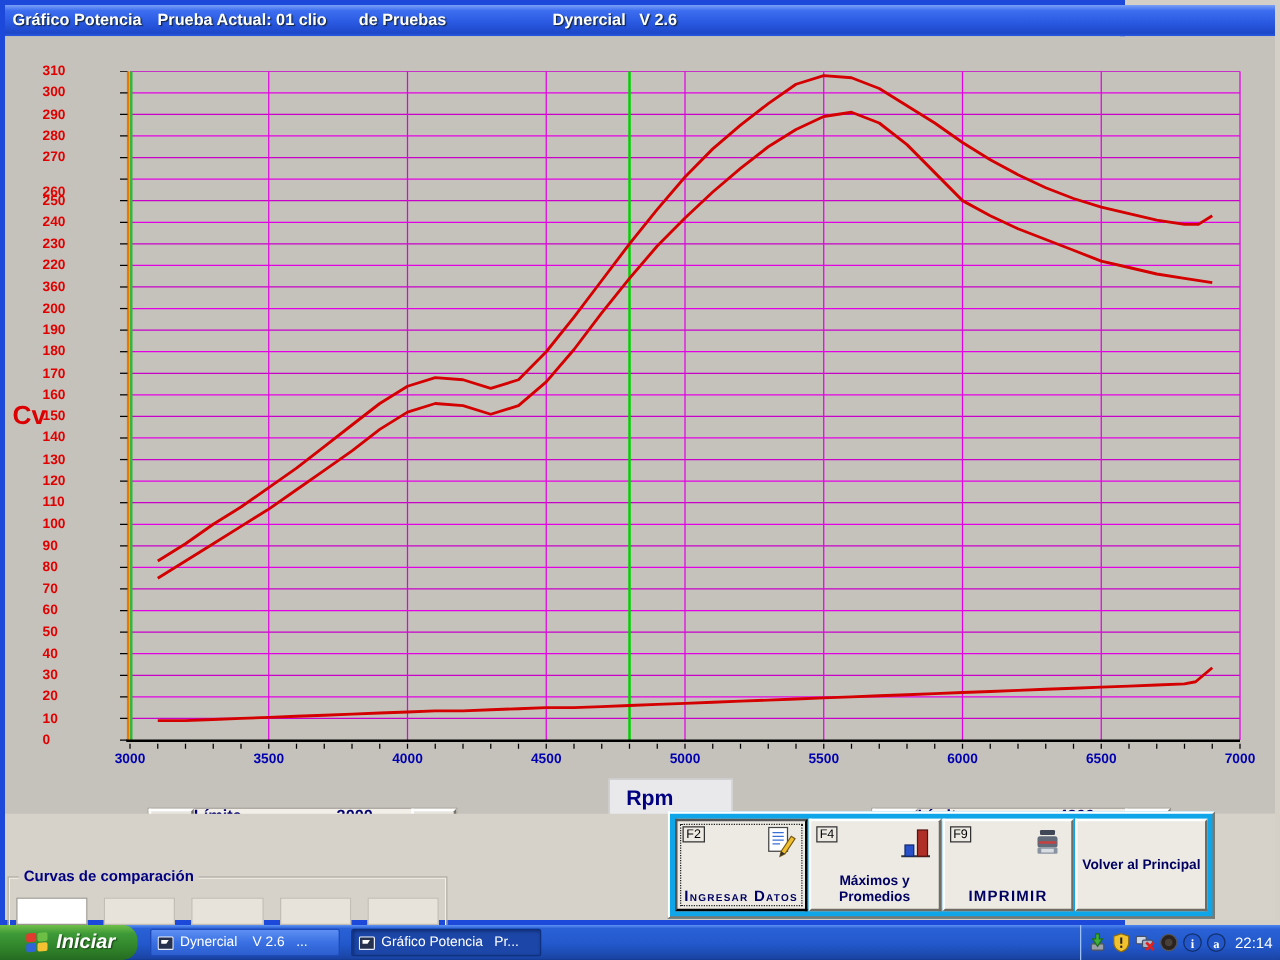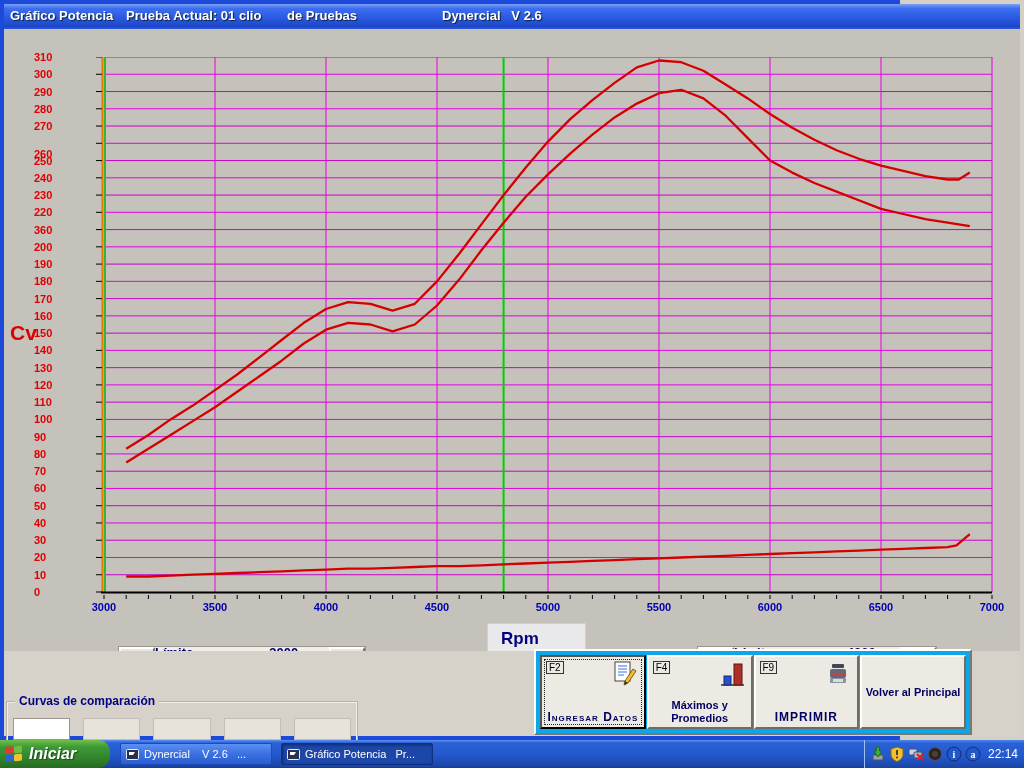--- a/index.html
+++ b/index.html
@@ -64,21 +64,21 @@
                   color:#000060; font-size:11px; font-weight:bold; line-height:1.12; }
   .tool-caption.smallcaps { font-variant:small-caps; letter-spacing:1px; font-size:12px; }
   .tool-caption.center-v { top:0; bottom:0; display:flex; align-items:center; justify-content:center; }
 
   
   .taskbar { position:absolute; left:0; top:740px; width:1024px; height:28px;
              background:linear-gradient(180deg,#5e92f2 0%,#2a61d6 10%,#2258cb 55%,#1a44a4 95%,#123a92 100%); }
   .start-btn { position:absolute; left:0; top:0; width:110px; height:28px;
                background:linear-gradient(180deg,#71bf49 0%,#3d9a37 25%,#2f8129 70%,#256b21 100%);
                border-radius:0 12px 12px 0; box-shadow:1px 0 3px #0a2a0a inset 0 0 0 0;
-               display:flex; align-items:center; gap:6px; padding-left:4px;
+               display:flex; align-items:center; gap:6px; padding-left:20px;
                color:#fff; font-size:16px; font-weight:bold; font-style:italic; text-shadow:1px 1px 1px #1c4a18; }
   .task-btn { position:absolute; top:3px; height:22px; width:152px; border-radius:2px;
               display:flex; align-items:center; gap:5px; padding-left:5px;
               color:#fff; font-size:11px; white-space:pre; }
   .task-btn.inactive { background:linear-gradient(180deg,#5c90f4 0%,#3a70e2 50%,#2c5ecf 100%);
                        border:1px solid #1d4ab8; }
   .task-btn.active { background:linear-gradient(180deg,#16securi 0%); background:#1c47a8;
                      box-shadow:inset 1px 1px 3px #0e2a6e; border:1px solid #0f307e; }
   .tray { position:absolute; right:0; top:0; width:160px; height:28px;
           background:linear-gradient(180deg,#4c85ef 0%,#2citeturn0 0%); 

